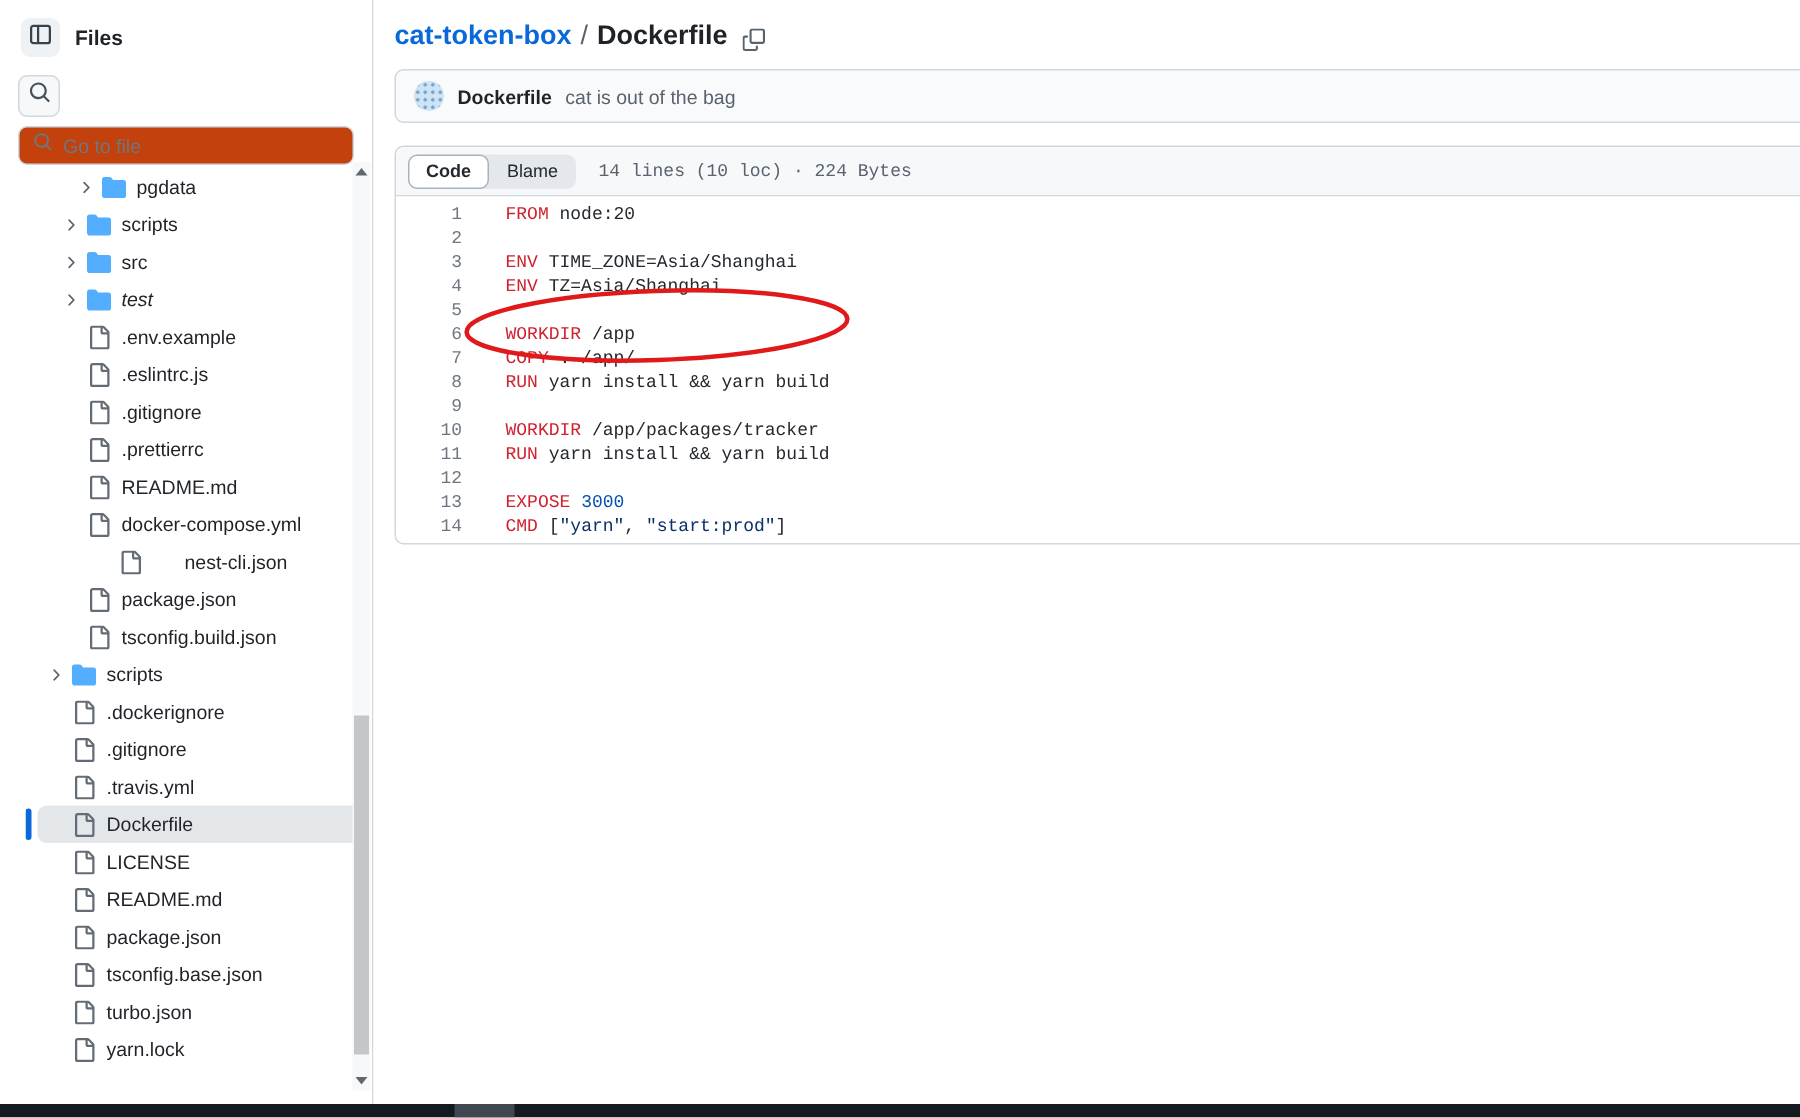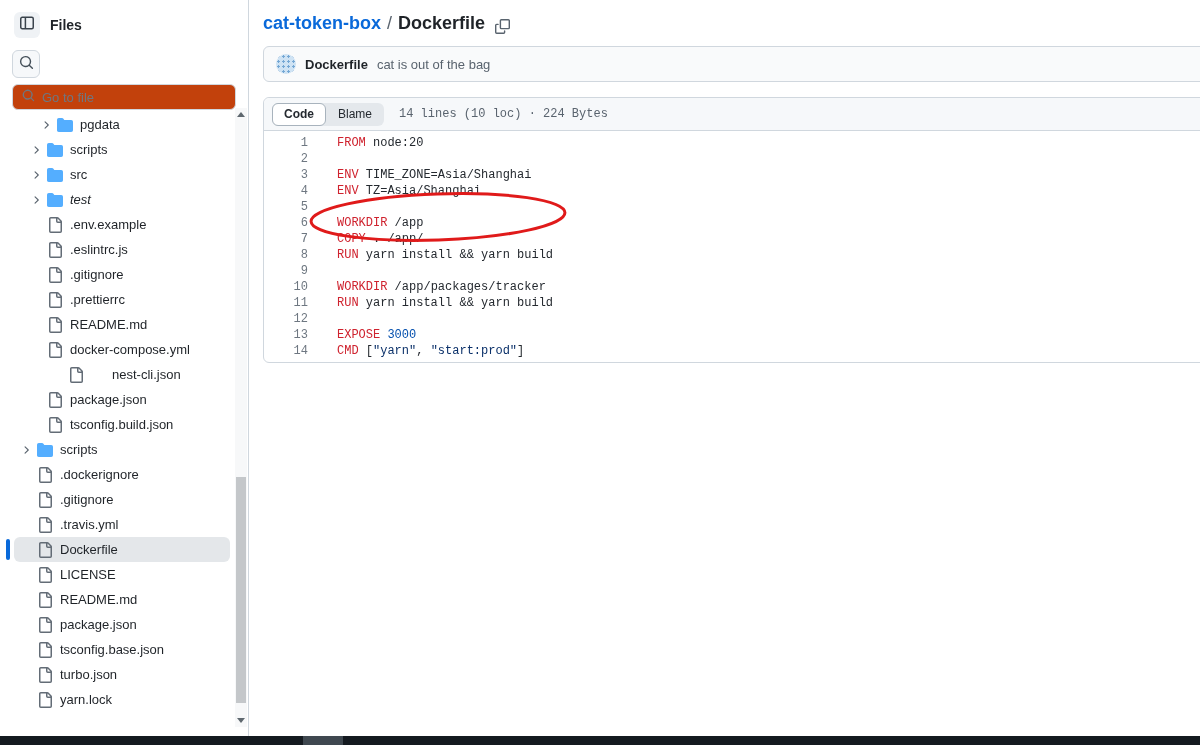--- a/index.html
+++ b/index.html
@@ -22,21 +22,21 @@
   .caret-down { width:0; height:0; border-left:4px solid transparent;
     border-right:4px solid transparent; border-top:5px solid #59636e; }
   .search-btn { width:28px; height:28px; border:1px solid #d0d7de; border-radius:6px;
     background:#f6f8fa; display:flex; align-items:center; justify-content:center; cursor:pointer; }
   .goto-input { margin:6px 12px 0 12px; height:26px; border:1px solid #d0d7de; border-radius:6px;
     background:#c2410c; display:flex; align-items:center; gap:7px; padding:0 9px; }
   .goto-input input { border:none; outline:none; background:transparent; font-size:13px;
     color:#1f2328; width:100%; font-family:"Liberation Sans",sans-serif; }
   .goto-input input::placeholder { color:#6e7781; }
 
-  .tree { position:absolute; left:6px; top:110px; width:236px; bottom:0; overflow:hidden;
+  .tree { position:absolute; left:17px; top:110px; width:236px; bottom:0; overflow:hidden;
     padding:2px 12px 0 8px; }
   .trow { position:relative; display:flex; align-items:center; height:25px; border-radius:6px;
     font-size:13px; cursor:pointer; white-space:nowrap; }
   .trow.selected { background:#e4e7ea; }
   .trow.selected::before { content:""; position:absolute; left:-8px; top:2px; width:4px; height:21px;
     border-radius:2px; background:#0969da; }
   .chev { width:17px; display:flex; align-items:center; justify-content:flex-start; color:#59636e; }
   .tico { width:16px; height:16px; margin-right:7px; flex:none; display:flex; align-items:center; }
   .tlabel { color:#1f2328; }
 

